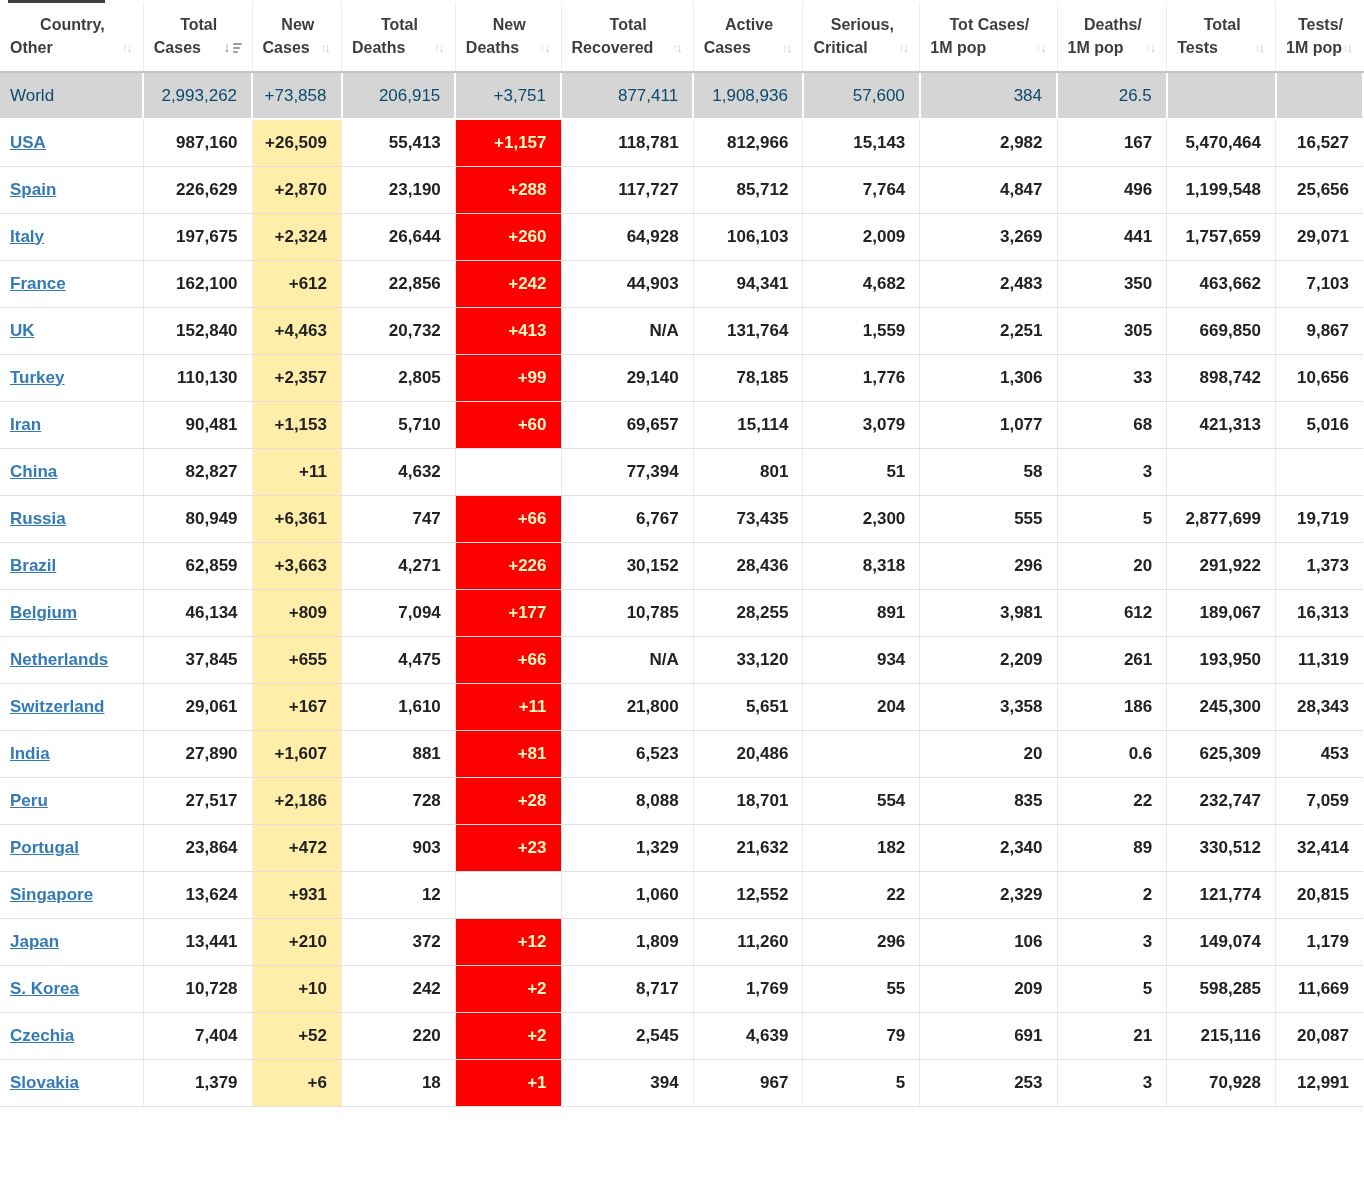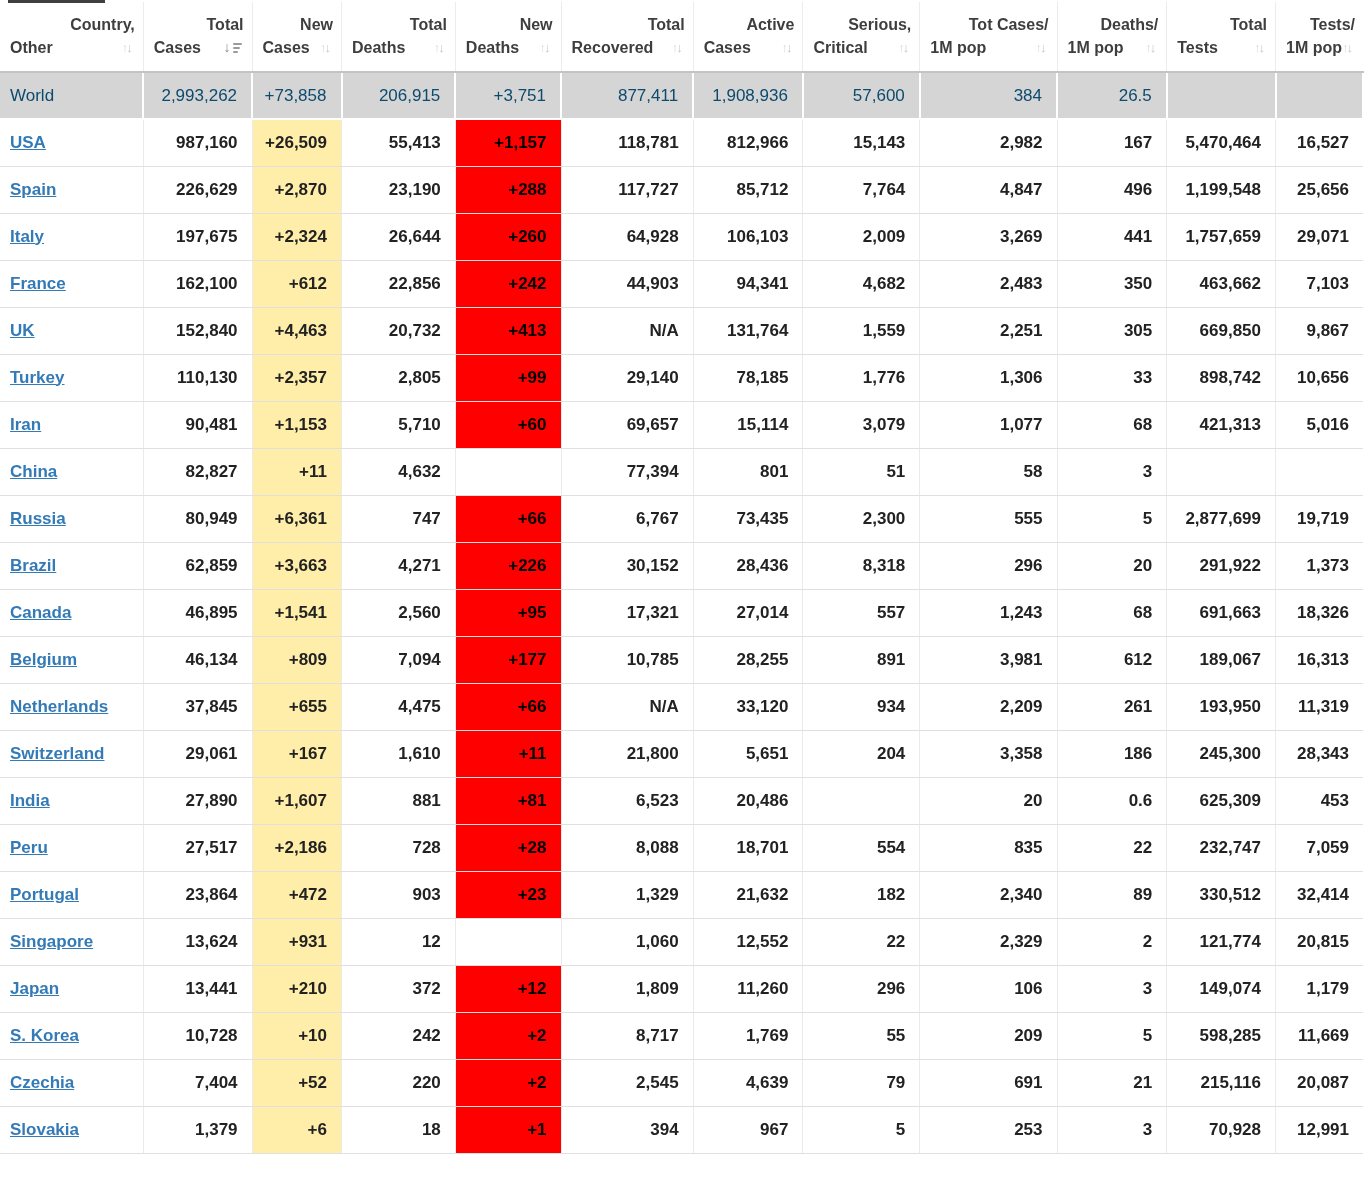--- a/index.html
+++ b/index.html
@@ -22,21 +22,21 @@
   .col-new_deaths{width:104px}
   .col-total_recovered{width:130px}
   .col-active_cases{width:108px}
   .col-serious_critical{width:115px}
   .col-cases_per_1m{width:135px}
   .col-deaths_per_1m{width:108px}
   .col-total_tests{width:107px}
   .col-tests_per_1m{width:86px}
 
   thead th{
-    vertical-align:top;text-align:right;
+    vertical-align:top;text-align:center;
     padding:11px 8px 12px 10px;
     font-size:16px;font-weight:bold;color:#3e3e3e;
     height:68px;background:#fff;
     border-right:1px solid #ececec;
     border-bottom:2px solid #c4c4c4;
     cursor:pointer;
   }
   thead th:last-child{border-right:none;}
   .h-line1{line-height:23px;white-space:nowrap;}
   .h-line2{line-height:23px;display:flex;align-items:center;white-space:nowrap;}
@@ -59,21 +59,21 @@
     padding:0 14px 0 4px;
     border-right:1px solid #eaeaea;
     border-bottom:1px solid #e0e0e0;
     white-space:nowrap;
     background:#fff;
   }
   tbody td:last-child{border-right:none;}
   td.c-country{text-align:left;padding-left:10px;}
   a.country-link{color:var(--link);text-decoration:underline;font-weight:bold;cursor:pointer;}
   td.c-new_cases{background:var(--yellow);text-align:right;}
-  td.red-cell{background:var(--red);color:#000000;}
+  td.red-cell{background:var(--red);color:#fef9c3;}
 
   tr.world-row td{
     background:var(--world-bg);
     font-weight:normal;color:#0c4a6e;
     border-right:2px solid #fff;
     border-bottom:2px solid #fff;
   }
   tr.world-row td.c-new_cases,
   tr.world-row td.c-new_deaths{background:var(--world-bg);}
 </style>
@@ -360,34 +360,20 @@
         <td class="c-new_deaths red-cell">+226</td>
         <td class="c-total_recovered">30,152</td>
         <td class="c-active_cases">28,436</td>
         <td class="c-serious_critical">8,318</td>
         <td class="c-cases_per_1m">296</td>
         <td class="c-deaths_per_1m">20</td>
         <td class="c-total_tests">291,922</td>
         <td class="c-tests_per_1m">1,373</td>
       </tr>
       <tr class="country-row">
-        <td class="c-country"><a class="country-link">Canada</a></td>
-        <td class="c-total_cases">46,895</td>
-        <td class="c-new_cases">+1,541</td>
-        <td class="c-total_deaths">2,560</td>
-        <td class="c-new_deaths red-cell">+95</td>
-        <td class="c-total_recovered">17,321</td>
-        <td class="c-active_cases">27,014</td>
-        <td class="c-serious_critical">557</td>
-        <td class="c-cases_per_1m">1,243</td>
-        <td class="c-deaths_per_1m">68</td>
-        <td class="c-total_tests">691,663</td>
-        <td class="c-tests_per_1m">18,326</td>
-      </tr>
-      <tr class="country-row">
         <td class="c-country"><a class="country-link">Belgium</a></td>
         <td class="c-total_cases">46,134</td>
         <td class="c-new_cases">+809</td>
         <td class="c-total_deaths">7,094</td>
         <td class="c-new_deaths red-cell">+177</td>
         <td class="c-total_recovered">10,785</td>
         <td class="c-active_cases">28,255</td>
         <td class="c-serious_critical">891</td>
         <td class="c-cases_per_1m">3,981</td>
         <td class="c-deaths_per_1m">612</td>

